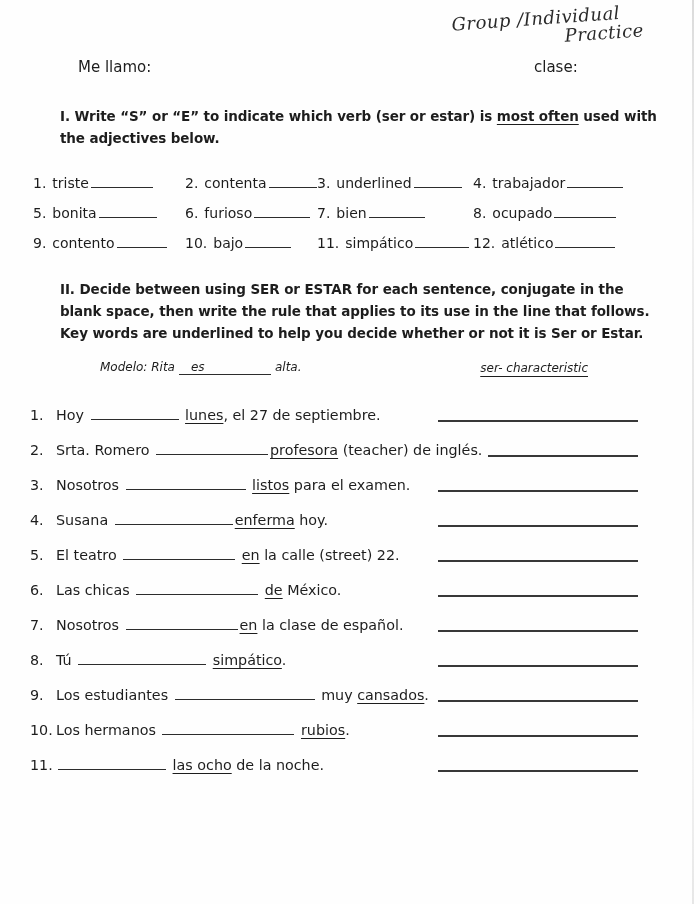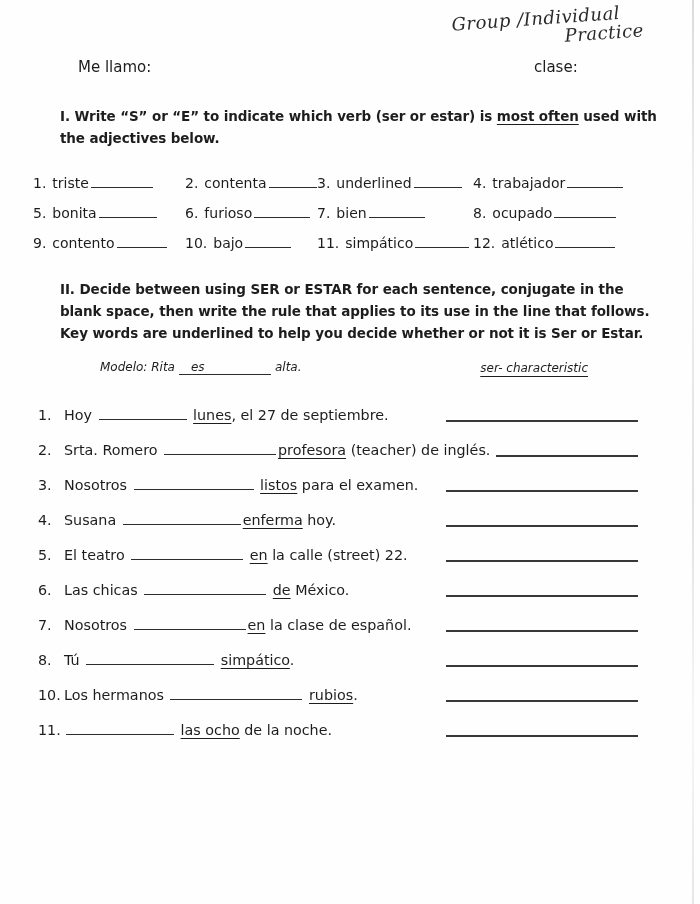--- a/index.html
+++ b/index.html
@@ -77,21 +77,21 @@
   .m-blank {
     display:inline-block;
     border-bottom:1.8px solid #2c2c2c;
     width:92px;
     box-sizing:border-box;
     padding-left:12px;
     margin:0 4px;
   }
   .modelo-rule { text-decoration:underline; text-underline-offset:4px; text-decoration-thickness:1.4px; }
 
-  .sentences { margin:30px 62px 0 8px; font-size:14.3px; }
+  .sentences { margin:30px 62px 0 0; font-size:14.3px; }
   .s-row { display:flex; align-items:flex-end; margin-bottom:15px; line-height:20px; }
   .s-text { min-width:402px; white-space:nowrap; }
   .s-num { display:inline-block; min-width:26px; }
   .s-u { text-decoration:underline; text-underline-offset:3px; text-decoration-thickness:1.4px; }
   .s-rule {
     flex:1;
     min-width:30px;
     border-bottom:2px solid #383838;
     margin:0 0 3px 6px;
     height:0;
@@ -183,20 +183,24 @@
       <div class="s-row">
         <span class="s-text"><span class="s-num">7.</span><span>Nosotros </span><span class="blank" style="width: 112px;"></span><span></span><span class="s-u">en</span><span> la clase de español.</span></span>
         <span class="s-rule"></span>
       </div>
 
       <div class="s-row">
         <span class="s-text"><span class="s-num">8.</span><span>Tú </span><span class="blank" style="width: 128px;"></span><span> </span><span class="s-u">simpático</span><span>.</span></span>
         <span class="s-rule"></span>
       </div>
 
+      <div class="s-row">
+        <span class="s-text"><span class="s-num">9.</span><span>Los estudiantes </span><span class="blank" style="width: 140px;"></span><span> muy </span><span class="s-u">cansados</span><span>.</span></span>
+        <span class="s-rule"></span>
+      </div>
 
       <div class="s-row">
         <span class="s-text"><span class="s-num">10.</span><span>Los hermanos </span><span class="blank" style="width: 132px;"></span><span> </span><span class="s-u">rubios</span><span>.</span></span>
         <span class="s-rule"></span>
       </div>
 
       <div class="s-row">
         <span class="s-text"><span class="s-num">11.</span><span></span><span class="blank" style="width: 108px;"></span><span> </span><span class="s-u">las ocho</span><span> de la noche.</span></span>
         <span class="s-rule"></span>
       </div>

